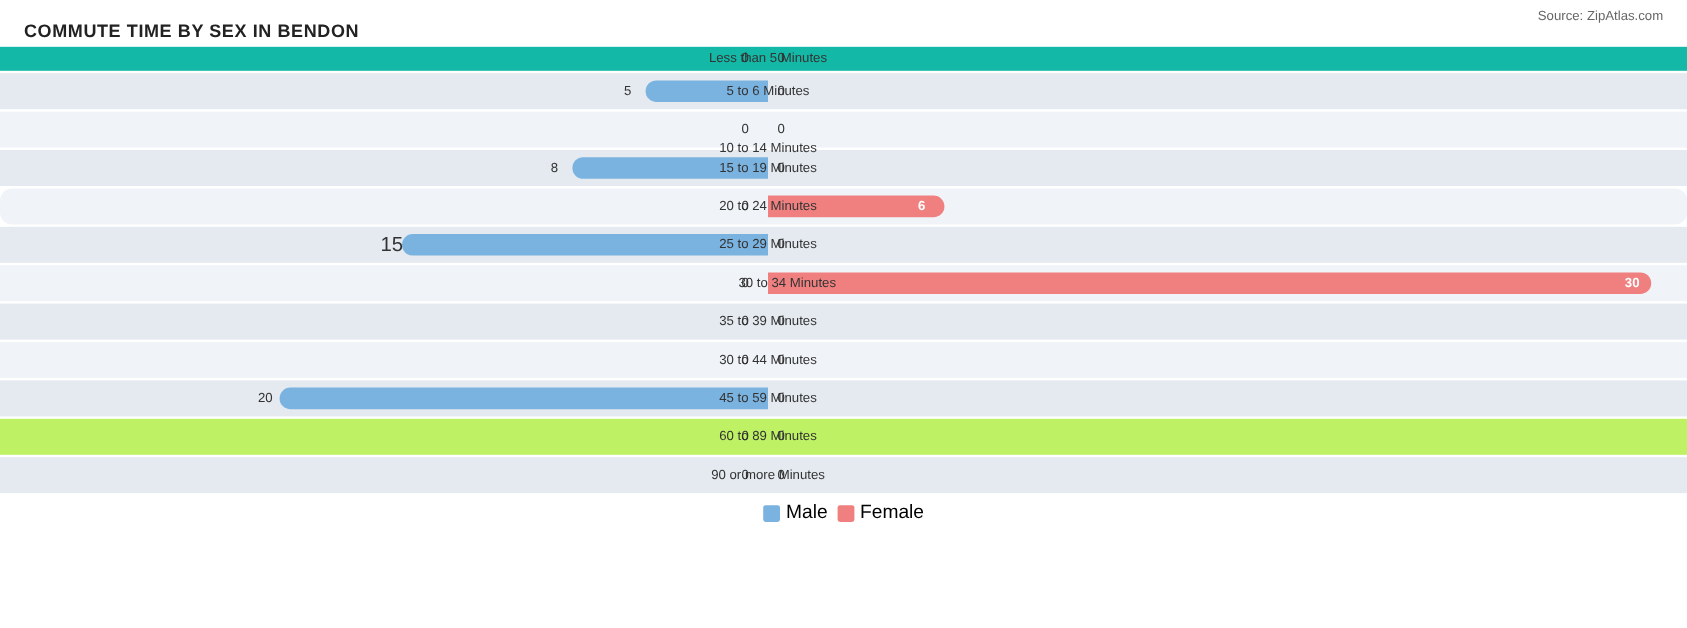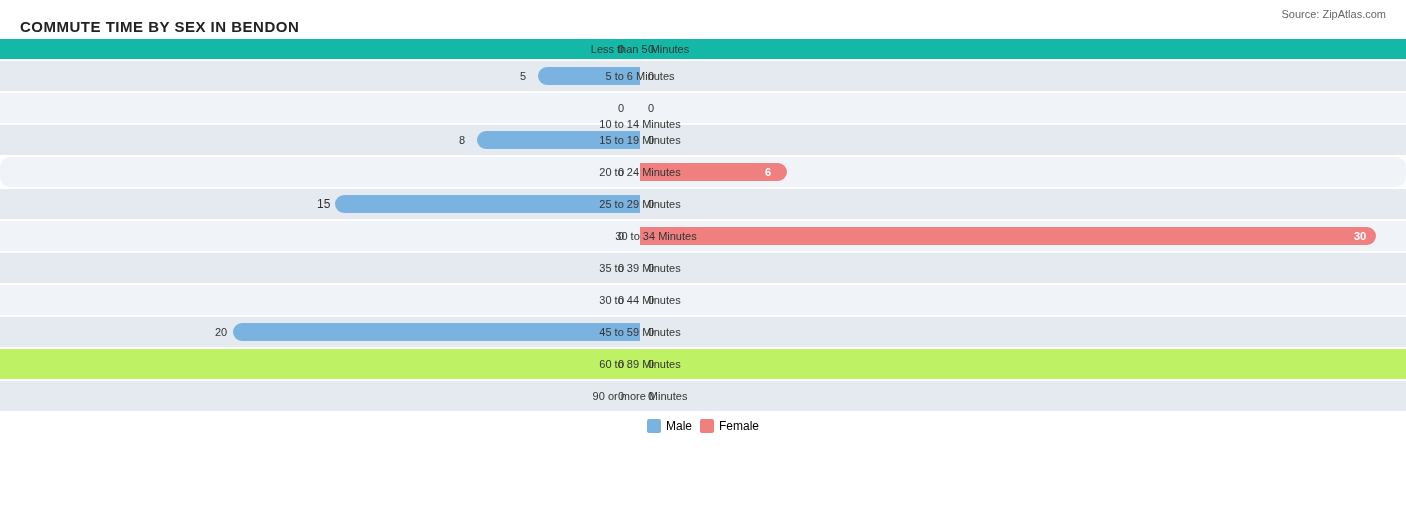--- a/index.html
+++ b/index.html
@@ -79,21 +79,21 @@
       top: 50%;
       transform: translateY(-50%);
     }
     
     .legend {
       display: flex;
       justify-content: center;
       align-items: center;
       gap: 8px;
       margin-top: 6px;
-      font-size: 12px;
+      font-size: 16px;
     }
     .legend-item {
       display: flex;
       align-items: center;
       gap: 5px;
     }
     .legend-box-male {
       width: 14px;
       height: 14px;
       background: #7bb3e0;
@@ -146,21 +146,21 @@
         <span style="position: absolute; font-size: 11px; top: 50%; transform: translateY(-50%); color: rgb(51, 51, 51); left: 648px;">0</span>
       </div>
       <div class="row" style="height: 30px; position: relative; background: rgb(240, 244, 248); border-radius: 10px;">
         <span class="label-center" style="left: 640px;">20 to 24 Minutes</span>
         <span style="position: absolute; font-size: 11px; top: 50%; transform: translateY(-50%); color: rgb(51, 51, 51); left: 618px;">0</span>
         <div class="bar-female" style="width: 147px; left: 640px; border-radius: 0px 9px 9px 0px;"></div>
         <span style="position: absolute; font-size: 11px; top: 50%; transform: translateY(-50%); left: 765px; color: rgb(255, 255, 255); font-weight: bold;">6</span>
       </div>
       <div class="row" style="height: 30px; position: relative; background: rgb(228, 234, 240);">
         <span class="label-center" style="left: 640px;">25 to 29 Minutes</span>
-        <span style="position: absolute; font-size: 12px; top: 50%; transform: translateY(-50%); color: rgb(51, 51, 51); left: 317px;">15</span>
+        <span style="position: absolute; font-size: 17px; top: 50%; transform: translateY(-50%); color: rgb(51, 51, 51); left: 317px;">15</span>
         <div class="bar-male" style="width: 305px; right: 766px; border-radius: 9px 0px 0px 9px;"></div>
         <span style="position: absolute; font-size: 11px; top: 50%; transform: translateY(-50%); color: rgb(51, 51, 51); left: 648px;">0</span>
       </div>
       <div class="row" style="height: 30px; position: relative; background: rgb(240, 244, 248);">
         <span class="label-center" style="left: 656px;">30 to 34 Minutes</span>
         <span style="position: absolute; font-size: 11px; top: 50%; transform: translateY(-50%); color: rgb(51, 51, 51); left: 618px;">0</span>
         <div class="bar-female" style="width: 736px; left: 640px; border-radius: 0px 9px 9px 0px;"></div>
         <span style="position: absolute; font-size: 11px; top: 50%; transform: translateY(-50%); left: 1354px; color: rgb(255, 255, 255); font-weight: bold;">30</span>
       </div>
       <div class="row" style="height: 30px; position: relative; background: rgb(228, 234, 240);">

